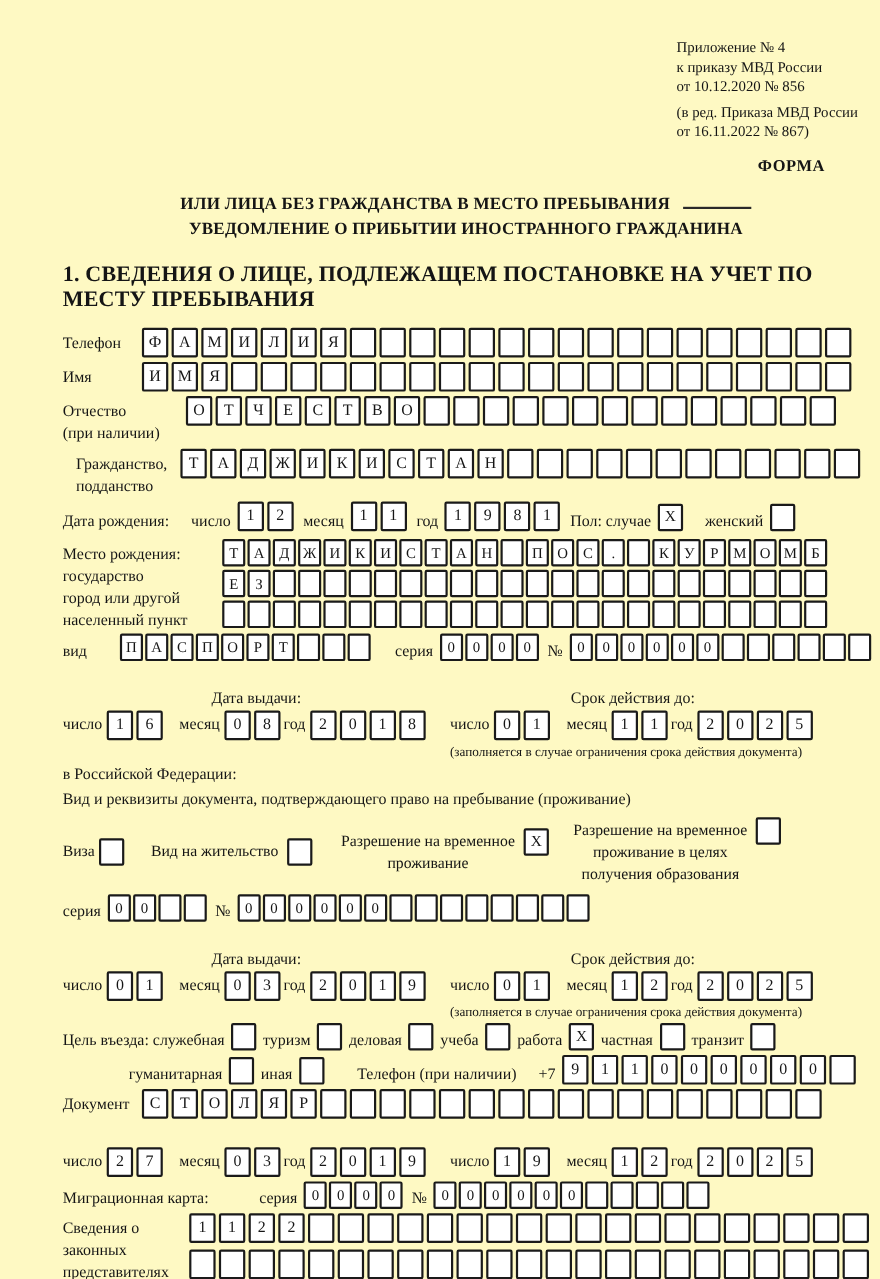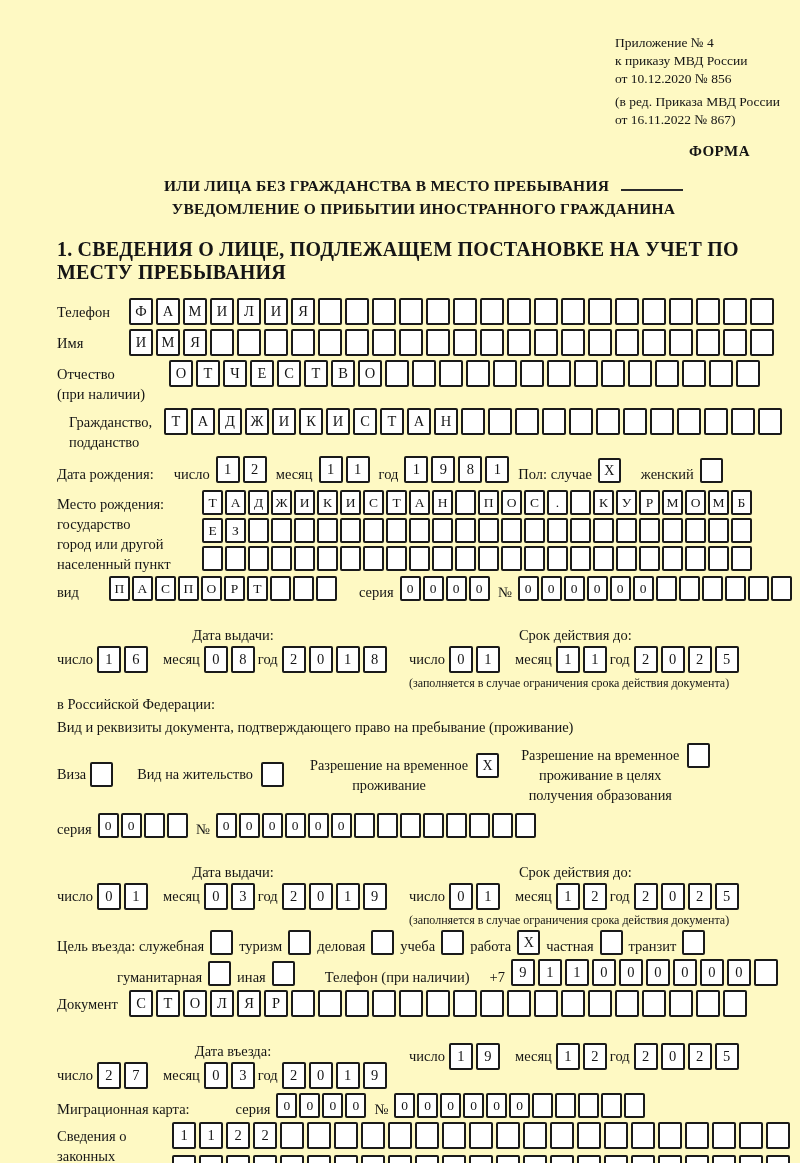--- a/index.html
+++ b/index.html
@@ -564,21 +564,20 @@
         <span class="cbox"></span>
         <span class="cbox"></span>
         <span class="cbox"></span>
         <span class="cbox"></span>
         <span class="cbox"></span>
       </span>
   </div>
 
   <div class="dpair">
     <div class="dcol-l">
-      <div class="dhead">Дата въезда:</div>
       <div class="dgroup">
         <span class="dlabel">число</span>
         <span class="boxes">
             <span class="cbox">2</span>
             <span class="cbox">7</span>
           </span>
           <span class="g"></span>
         <span class="dlabel">месяц</span>
         <span class="boxes">
             <span class="cbox">0</span>

